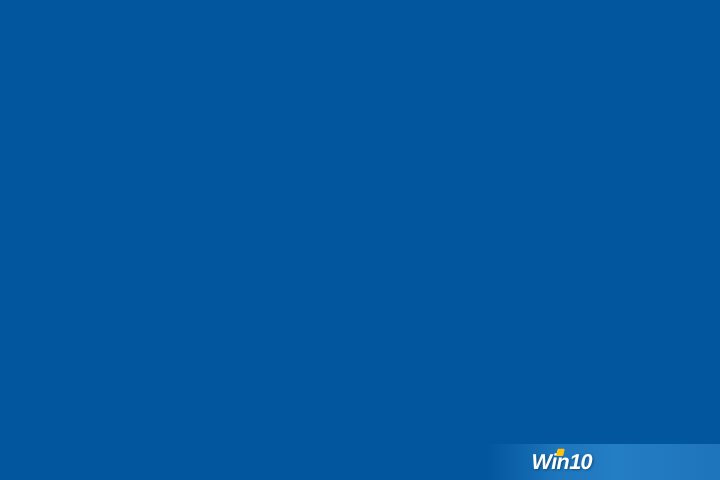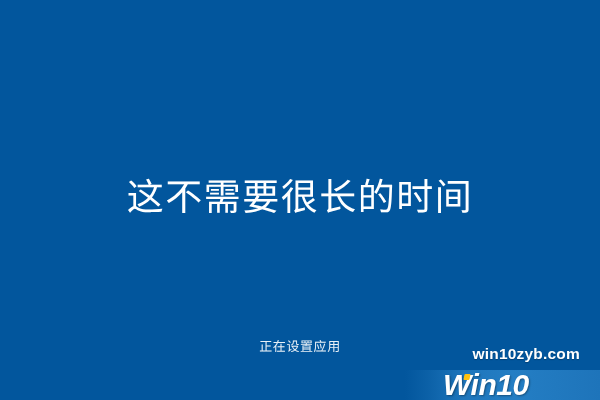--- a/index.html
+++ b/index.html
@@ -114,21 +114,21 @@
     top: 0;
     height: 30px;
     display: flex;
     align-items: center;
     white-space: nowrap;
   }
 
   .logo-win10 {
     position: relative;
     color: #ffffff;
-    font-size: 30px;
+    font-size: 18px;
     line-height: 30px;
     font-weight: bold;
     font-style: italic;
     letter-spacing: -0.5px;
     text-shadow: 1px 1px 2px rgba(0, 0, 0, 0.35);
     font-family: "Liberation Sans", "DejaVu Sans", sans-serif;
   }
 
   .logo-dot {
     position: absolute;
@@ -152,29 +152,26 @@
     font-family: "DejaVu Sans", "Liberation Sans", sans-serif;
   }
 </style>
 </head>
 <body>
 
 <div class="oobe-screen">
 
   <div class="message-block">
 
-    <div class="headline">这不需要很长的时间</div>
 
-    <div class="substatus">正在设置应用</div>
 
   </div>
 
   <div class="watermark">
 
-    <div class="watermark-url">win10zyb.com</div>
 
     <div class="logo-band">
       <div class="logo-inner">
         <span class="logo-win10">Win10</span>
         <span class="logo-dot"></span>
       </div>
     </div>
 
   </div>
 

